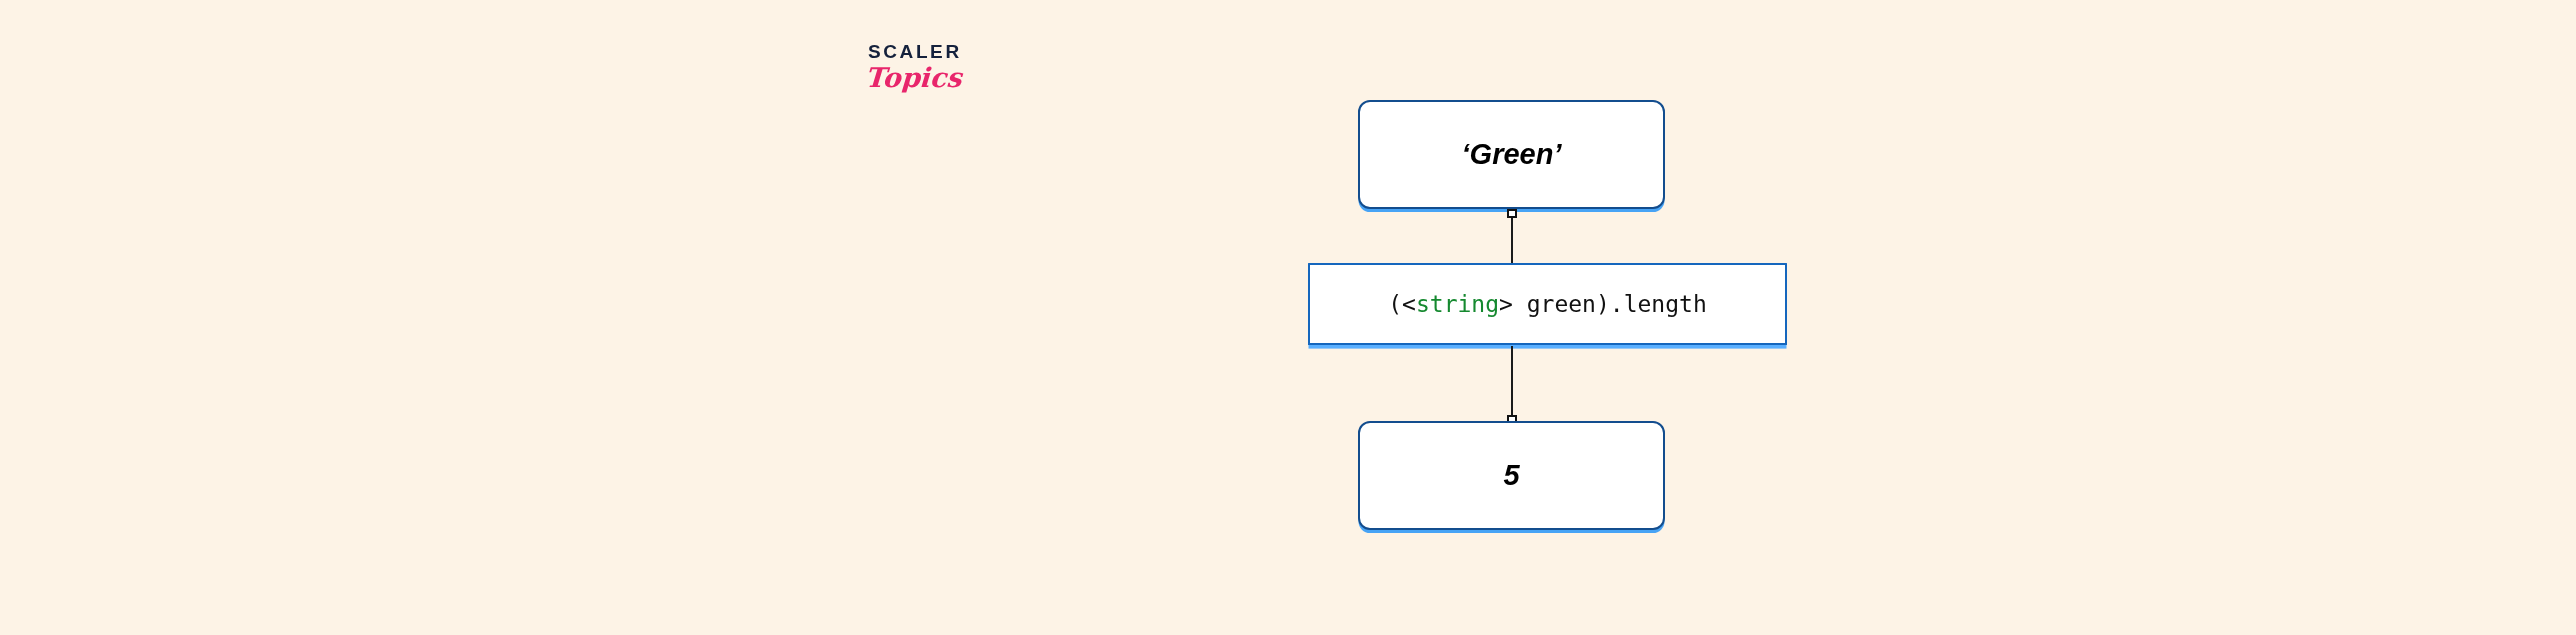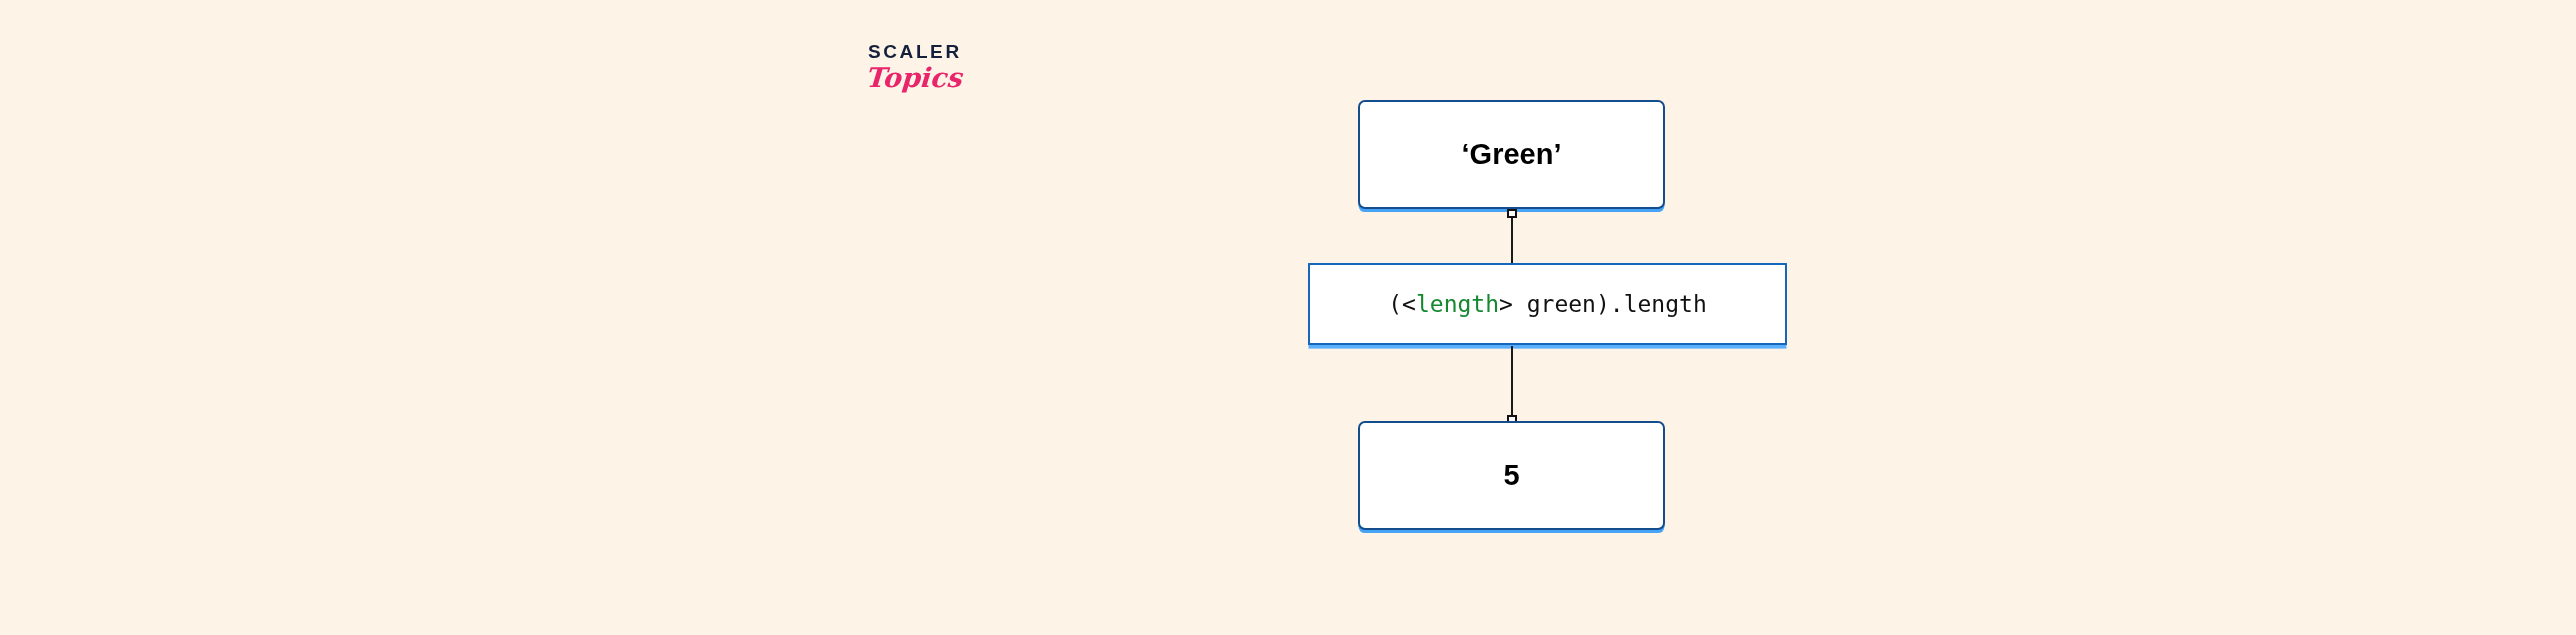--- a/index.html
+++ b/index.html
@@ -59,22 +59,23 @@
     position: absolute;
     box-sizing: border-box;
     background: #ffffff;
     display: flex;
     align-items: center;
     justify-content: center;
   }
 
   .node-rounded {
     border: 2.1px solid #134d8e;
-    border-radius: 7px;
+    border-radius: 12px;
     box-shadow: 0 3.6px 0 -0.5px #47a3f5;
+    font-style: italic;
   }
 
   .node-square {
     border: 2.6px solid #1566bd;
     border-radius: 0.5px;
     box-shadow: 0 4.1px 0 -0.5px #5aafff;
   }
 
   .node-value {
     font-family: "Liberation Sans", sans-serif;
@@ -141,21 +142,21 @@
   <div class="node node-rounded" id="node-string">
     <span class="node-value">‘Green’</span>
   </div>
 
   <div class="connector" id="connector-top">
     <div class="connector-line"></div>
     <div class="connector-socket"></div>
   </div>
 
   <div class="node node-square" id="node-expr">
-    <span class="node-code"><span class="tok-plain">(&lt;</span><span class="tok-type">length</span><span class="tok-plain">&gt; green).length</span></span>
+    <span class="node-code"><span class="tok-plain">(&lt;</span><span class="tok-type">string</span><span class="tok-plain">&gt; green).length</span></span>
   </div>
 
   <div class="connector" id="connector-bottom">
     <div class="connector-line"></div>
     <div class="connector-socket"></div>
   </div>
 
   <div class="node node-rounded" id="node-result">
     <span class="node-value">5</span>
   </div>

